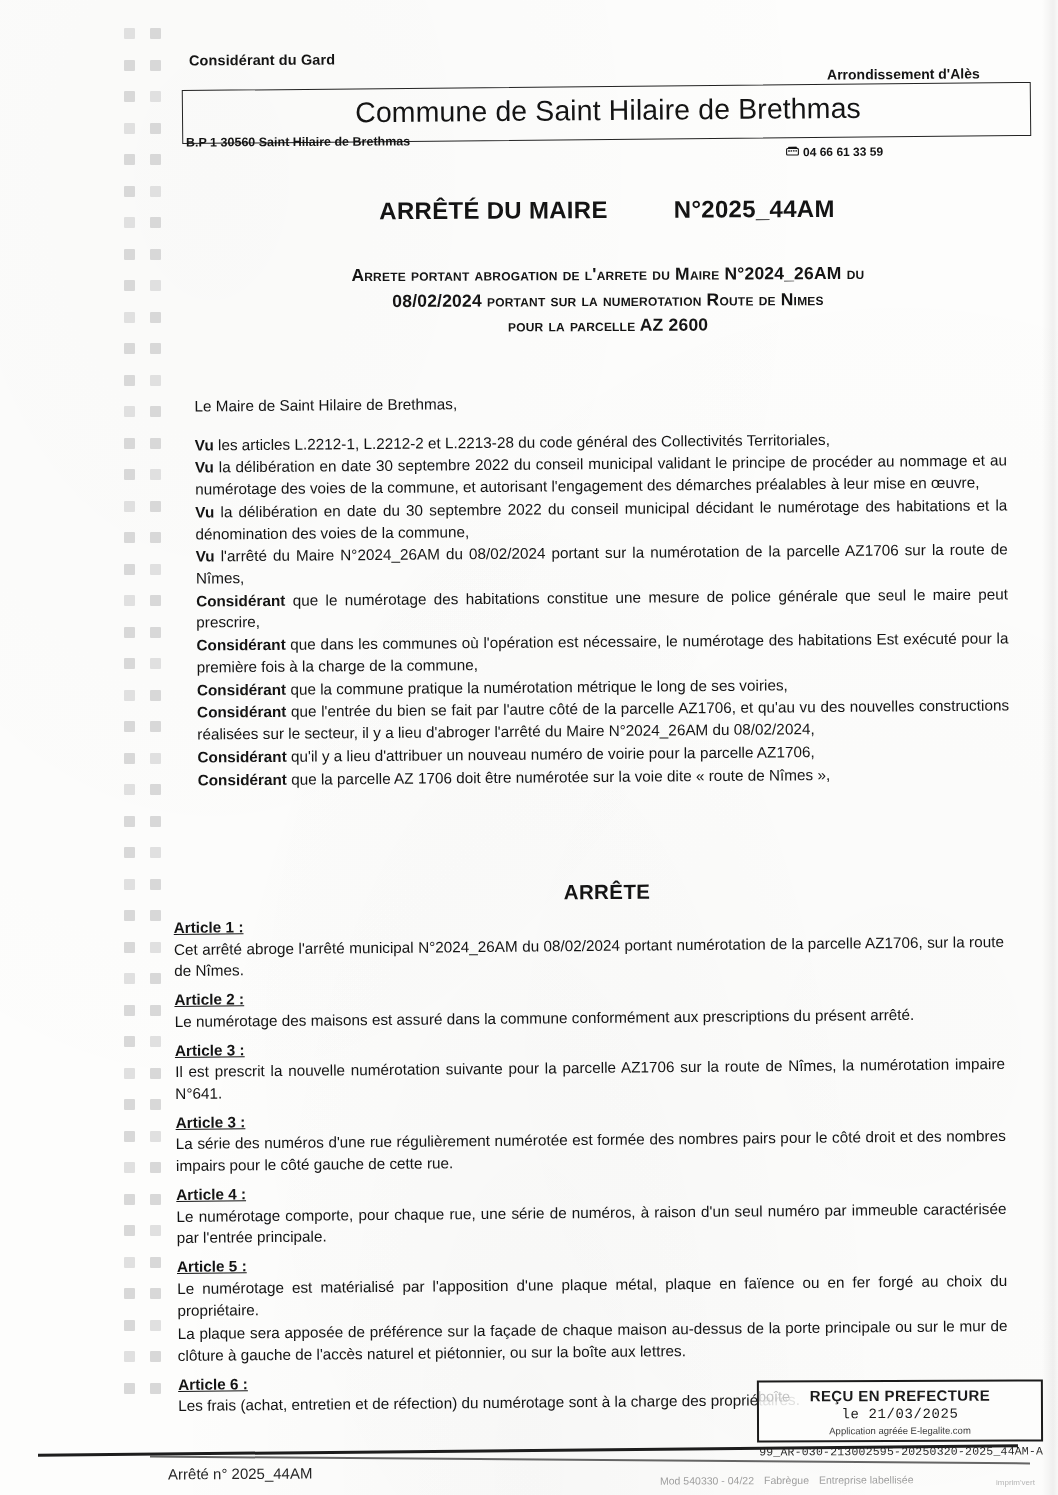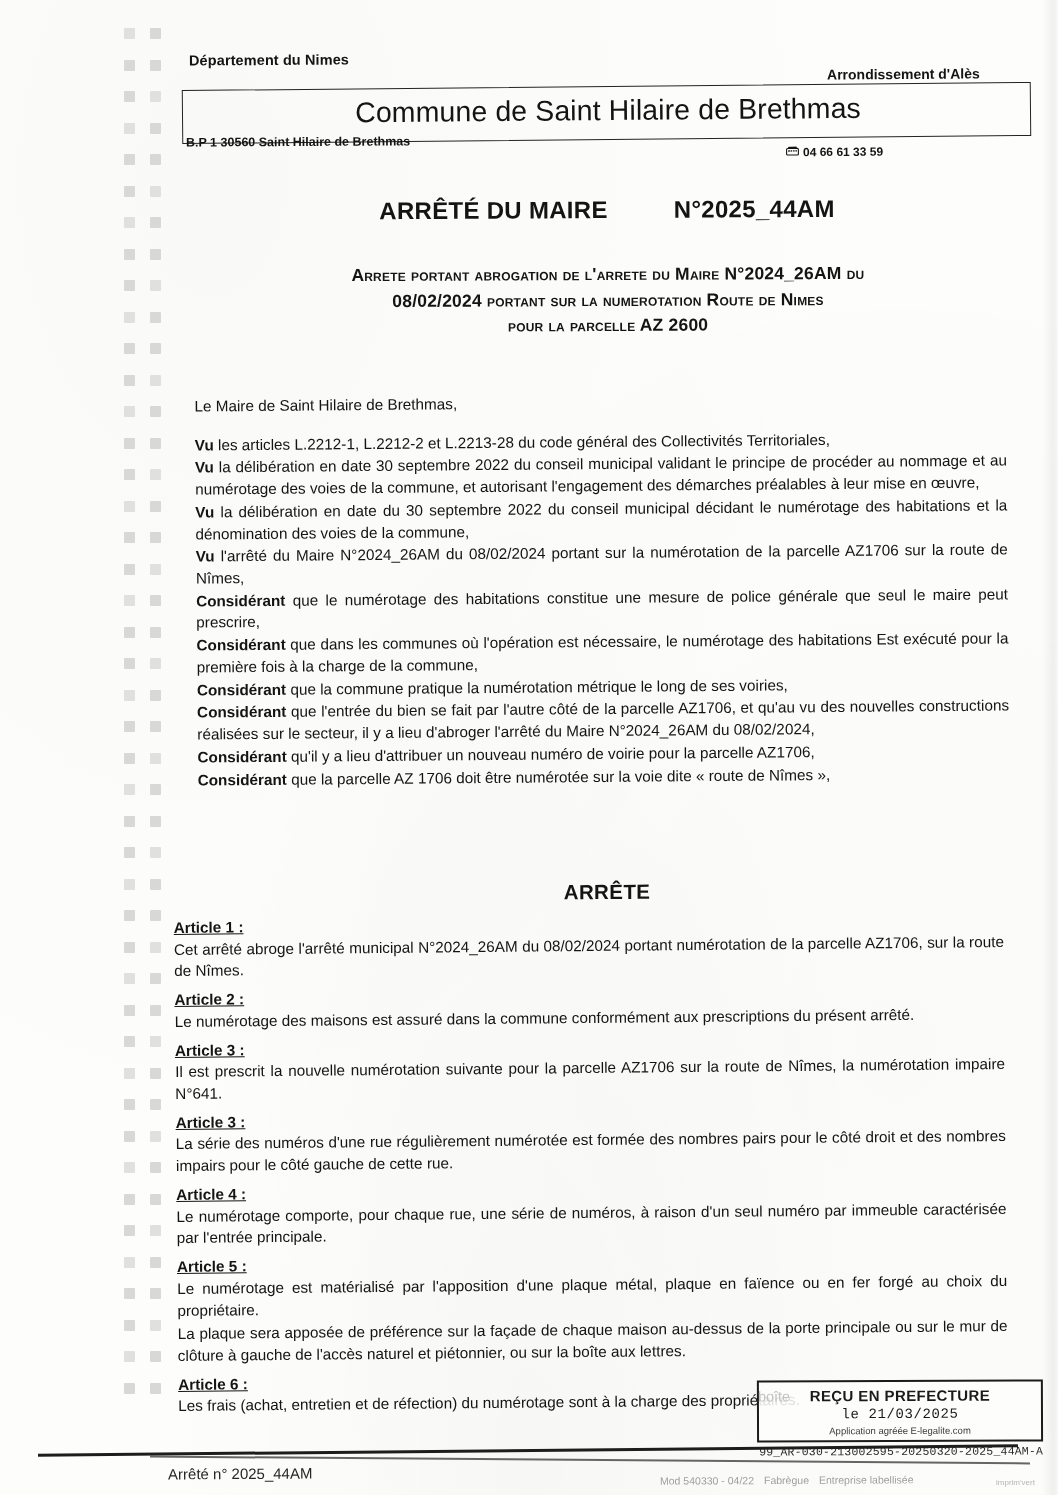--- a/index.html
+++ b/index.html
@@ -375,21 +375,21 @@
       <div class="mark" style="left: 0px; top: 1260px;"></div>
       <div class="mark" style="left: 26px; top: 1260px;"></div>
       <div class="mark" style="left: 0px; top: 1291.5px;"></div>
       <div class="mark dim" style="left: 26px; top: 1291.5px;"></div>
       <div class="mark dim" style="left: 0px; top: 1323px;"></div>
       <div class="mark" style="left: 26px; top: 1323px;"></div>
       <div class="mark" style="left: 0px; top: 1354.5px;"></div>
       <div class="mark" style="left: 26px; top: 1354.5px;"></div>
     </div>
 
-  <div class="dept">Département du Nimes</div>
+  <div class="dept">Considérant du Gard</div>
   <div class="arrond">Arrondissement d'Alès</div>
   <div class="commune-box"></div>
   <div class="commune-title">Commune de Saint Hilaire de Brethmas</div>
   <div class="bp">B.P 1 30560 Saint Hilaire de Brethmas</div>
   <div class="phone">
     <span class="tel-icon">
       <svg width="13" height="11" viewBox="0 0 13 11" aria-hidden="true">
         <rect x="0.6" y="2.2" width="11.8" height="6.6" rx="1" fill="none" stroke="#141414" stroke-width="1.1"></rect>
         <rect x="2.1" y="0.4" width="8.8" height="2.2" rx="0.8" fill="#141414"></rect>
         <rect x="2.2" y="4.0" width="1.6" height="1.4" fill="#141414"></rect>

